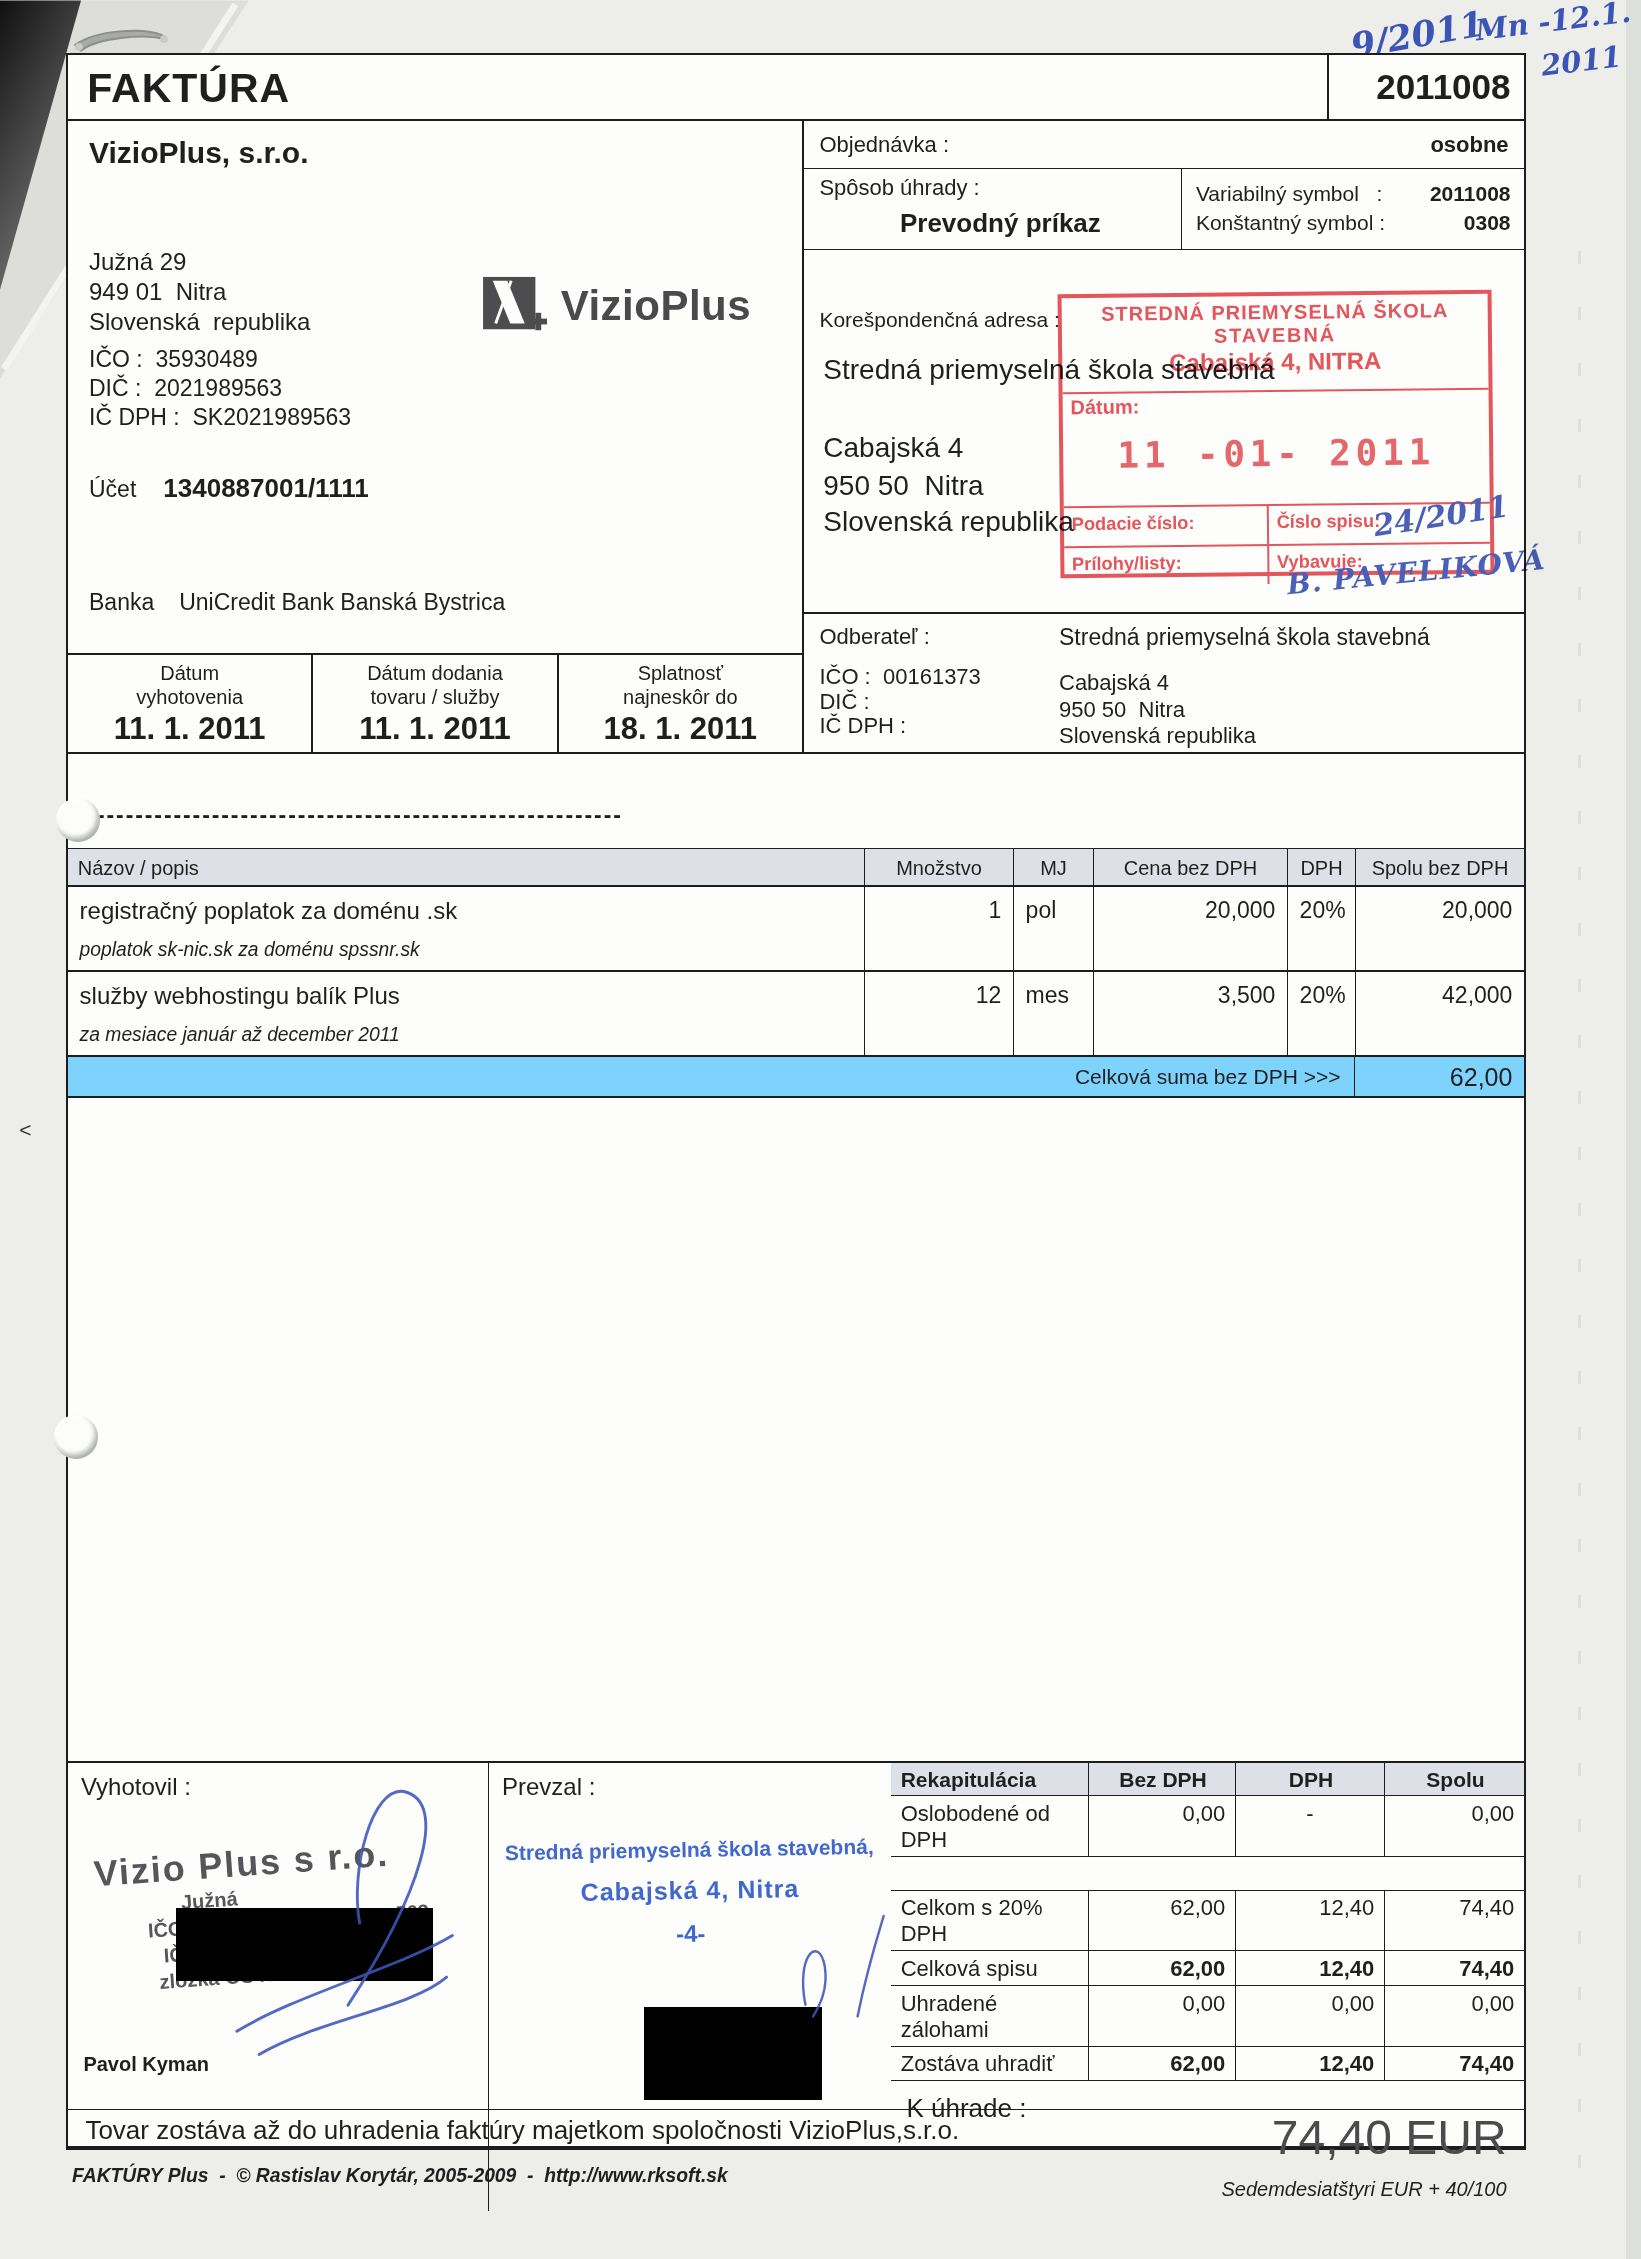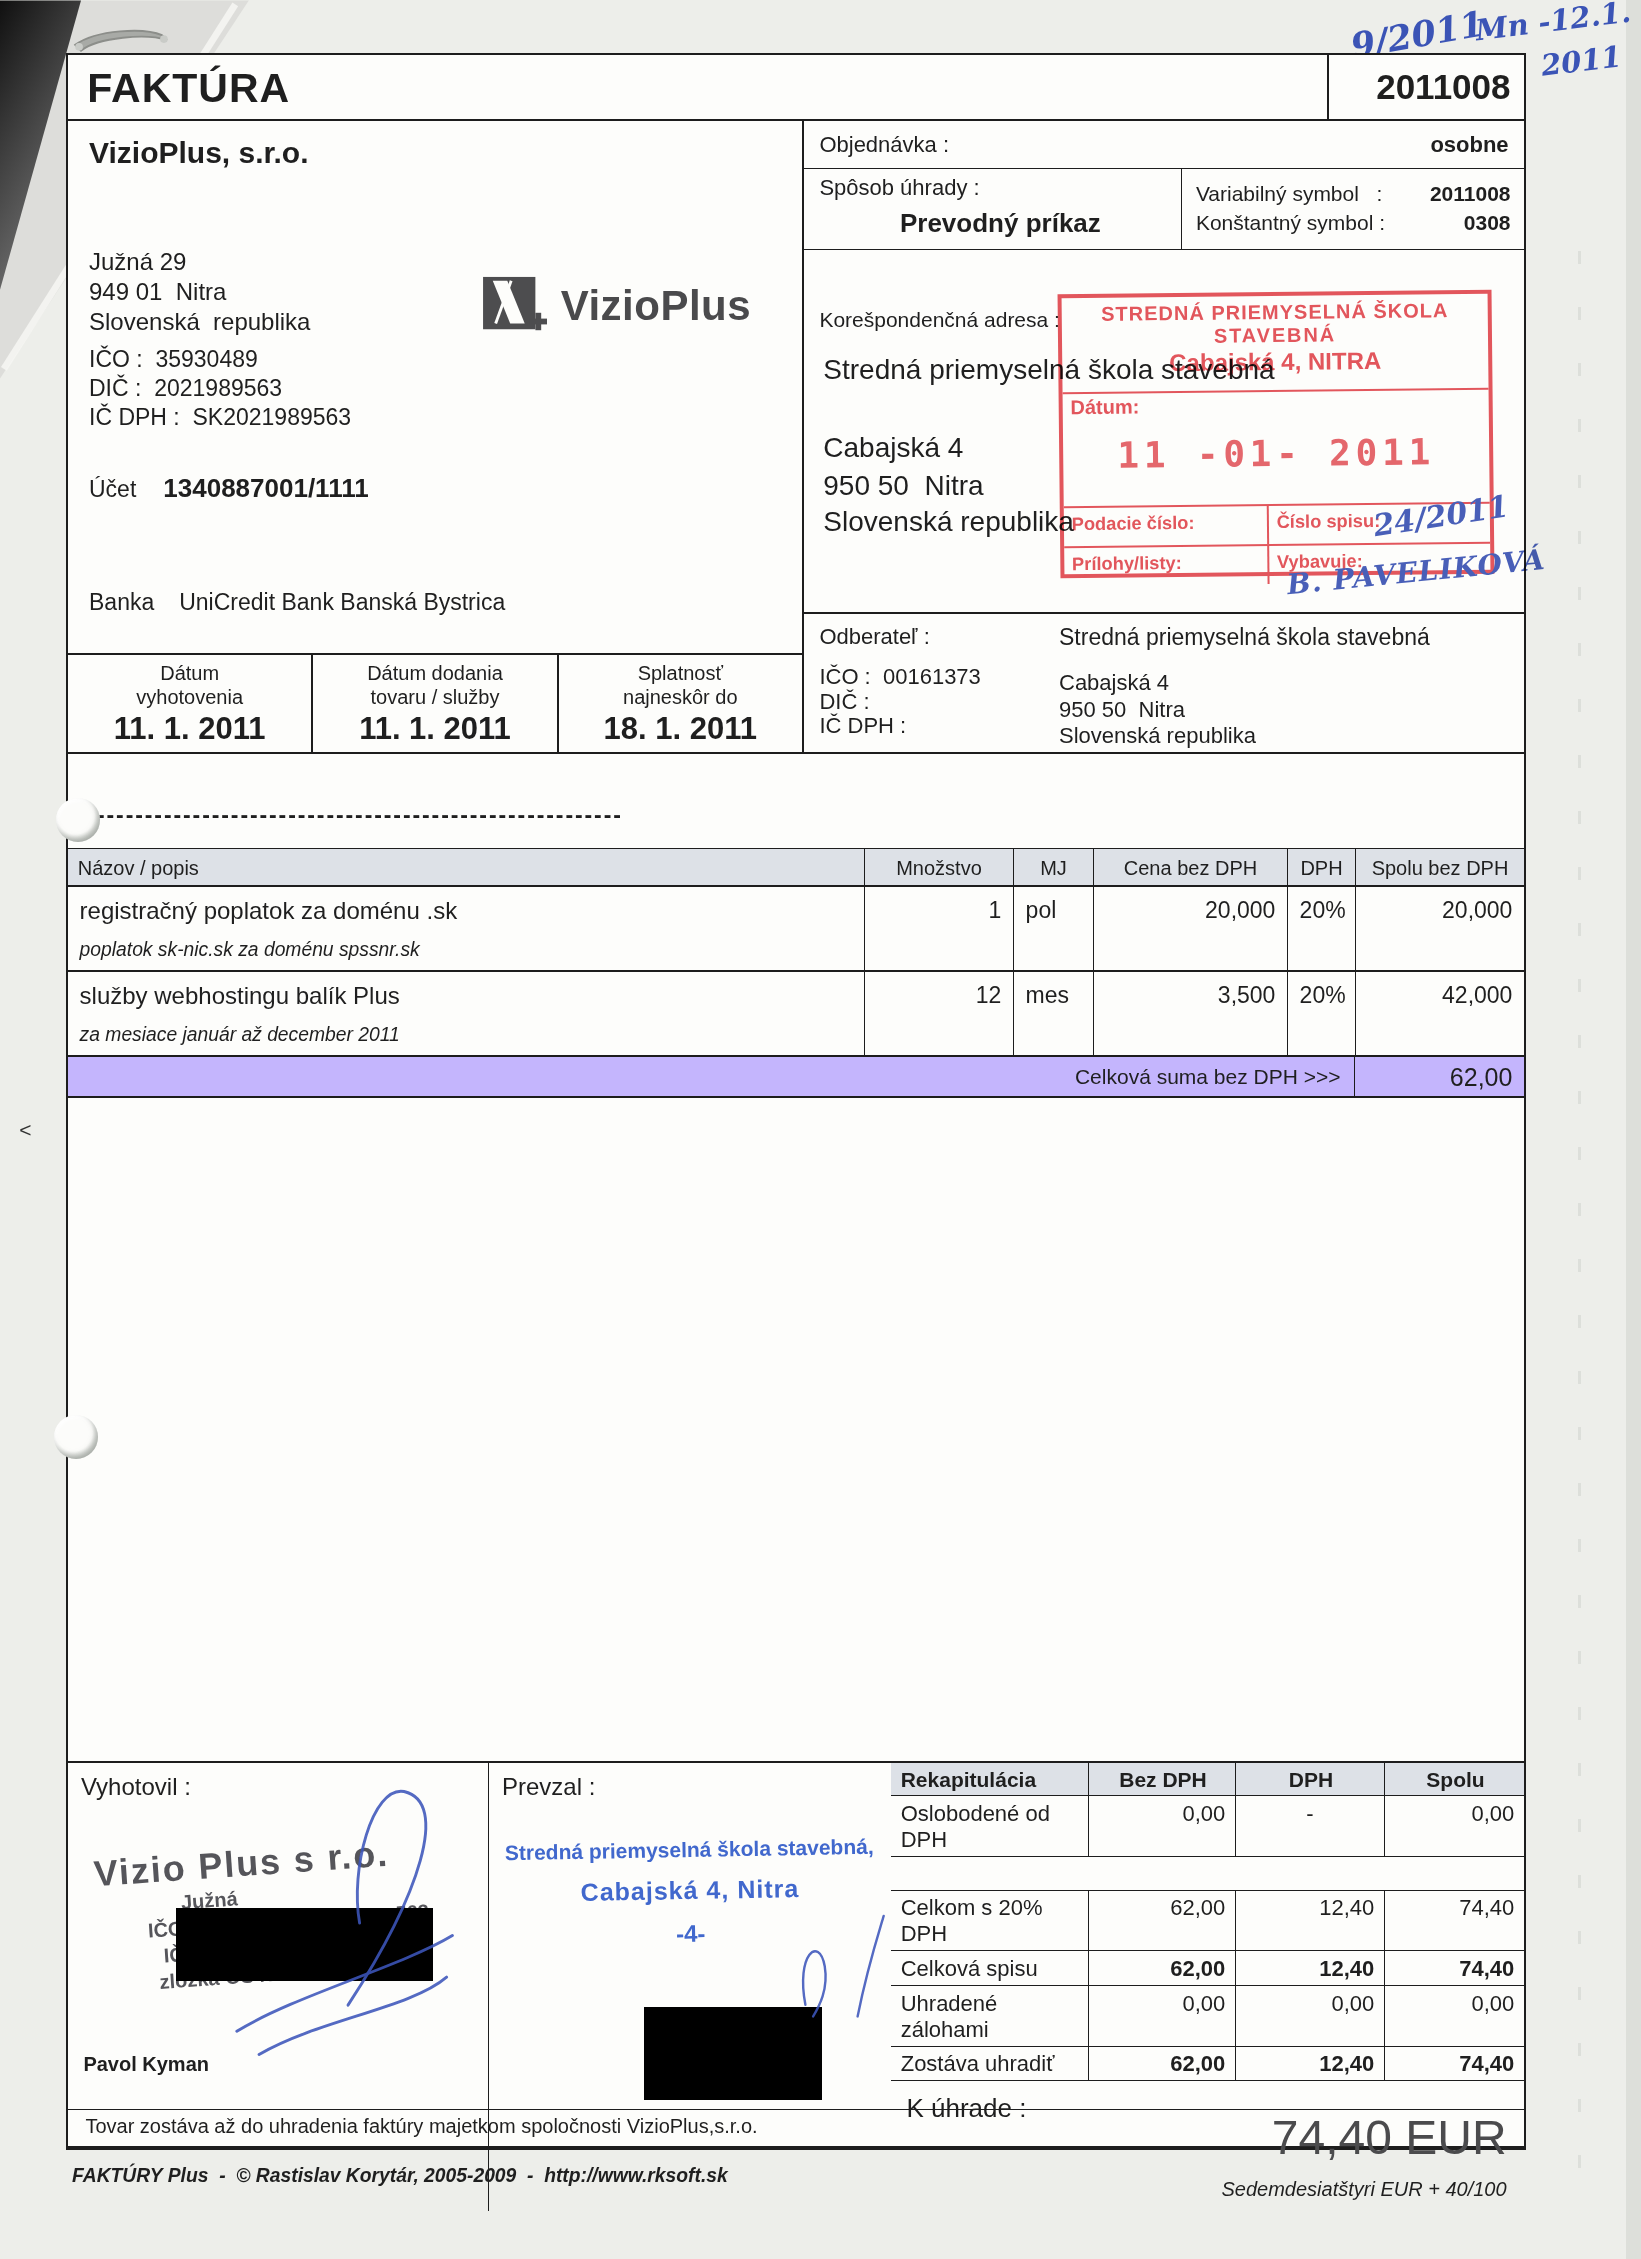--- a/index.html
+++ b/index.html
@@ -92,21 +92,21 @@
   .items { flex:none; border-top:1.9px solid #1d1d1d; }
   .it-grid { display:grid; grid-template-columns:796px 149px 80px 194px 68px 1fr; }
   .it-head { background:#dde1e7; border-bottom:2.9px solid #1d1d1d; }
   .it-head > div { font-size:20px; padding:7.7px 9.7px 5.8px 9.7px; }
   .it-row { border-bottom:2.9px solid #1d1d1d; }
   .it-row > div { padding:9.7px 11.6px; font-size:23px; }
   .cell-r { text-align:right; } .cell-c { text-align:center; }
   .vline { border-left:1.9px solid #1d1d1d; }
   .it-name { font-size:24px; }
   .it-note { font-size:19.3px; font-style:italic; margin-top:13.5px; }
-  .it-total { display:grid; grid-template-columns:1286px 1fr; background:#c4b5fd; border-bottom:2.9px solid #1d1d1d; }
+  .it-total { display:grid; grid-template-columns:1286px 1fr; background:#7dd3fc; border-bottom:2.9px solid #1d1d1d; }
   .it-total-label { text-align:right; font-size:21px; padding:7.7px 13.5px 5.8px 0; }
   .it-total-val { text-align:right; font-size:25px; padding:5.8px 11.6px 3.9px 0; border-left:1.9px solid #1d1d1d; }
 
   .fill { flex:1; position:relative; }
 
   
   .bottom { flex:none; height:346px; border-top:2.9px solid #1d1d1d; display:grid; grid-template-columns:420px 403px 1fr; }
   .sig-cell { position:relative; }
   .sig-cell + .sig-cell { border-left:1.9px solid #1d1d1d; }
   .sig-label { position:absolute; left:13px; top:9.7px; font-size:24px; }
@@ -128,21 +128,21 @@
   .rc-head { background:#dde1e7; border-bottom:1.9px solid #1d1d1d; }
   .rc-head > div { font-size:21px; font-weight:bold; padding:4.8px 7.7px 2.9px 9.7px; }
   .rc-row { border-bottom:1.9px solid #1d1d1d; }
   .rc-row > div { font-size:22px; padding:4.8px 9.7px 2.9px 9.7px; }
   .rc-spacer { height:33px; border-bottom:1.9px solid #1d1d1d; }
   .kuhrade { position:relative; height:130px; }
   .ku-label { position:absolute; left:15.4px; top:11.6px; font-size:26px; }
   .ku-amount { position:absolute; right:17.4px; top:29px; font-size:48px; color:#4b4b4d; }
   .ku-words { position:absolute; right:17.4px; top:97px; font-size:20px; font-style:italic; }
 
-  .ownership { flex:none; height:31px; border-top:1.9px solid #1d1d1d; font-size:20px; padding:4.8px 0 0 17.4px; }
+  .ownership { flex:none; height:31px; border-top:1.9px solid #1d1d1d; font-size:26px; padding:4.8px 0 0 17.4px; }
 
   .footer-credit { position:absolute; left:72px; top:2165px; font-size:19.3px; font-weight:bold; font-style:italic; }
 
   
   .punch { position:absolute; width:44px; height:44px; border-radius:50%;
     background:radial-gradient(circle at 45% 40%, #fcfcfa 52%, #e3e5e1 66%, #c8cbc6 78%, rgba(200,202,198,0) 82%);
     box-shadow:inset -2.9px -3.9px 5.8px rgba(140,145,140,.55), inset 1.9px 2.9px 3.9px rgba(255,255,255,.9); }
   .punch1 { left:56px; top:798px; }
   .punch2 { left:54px; top:1415px; }
   .ltmark { position:absolute; left:19.3px; top:1118px; font-size:21px; color:#333; }

